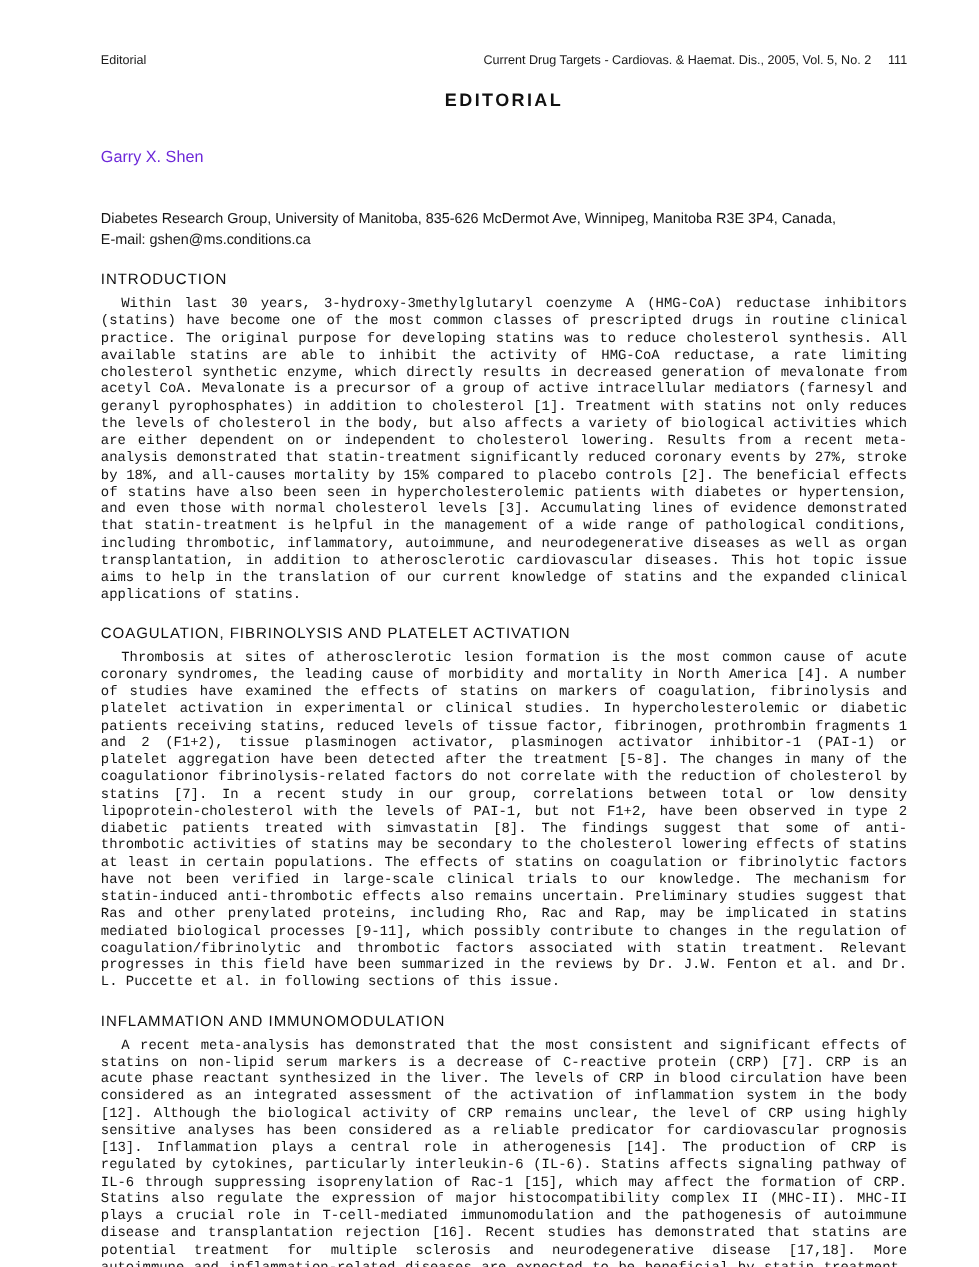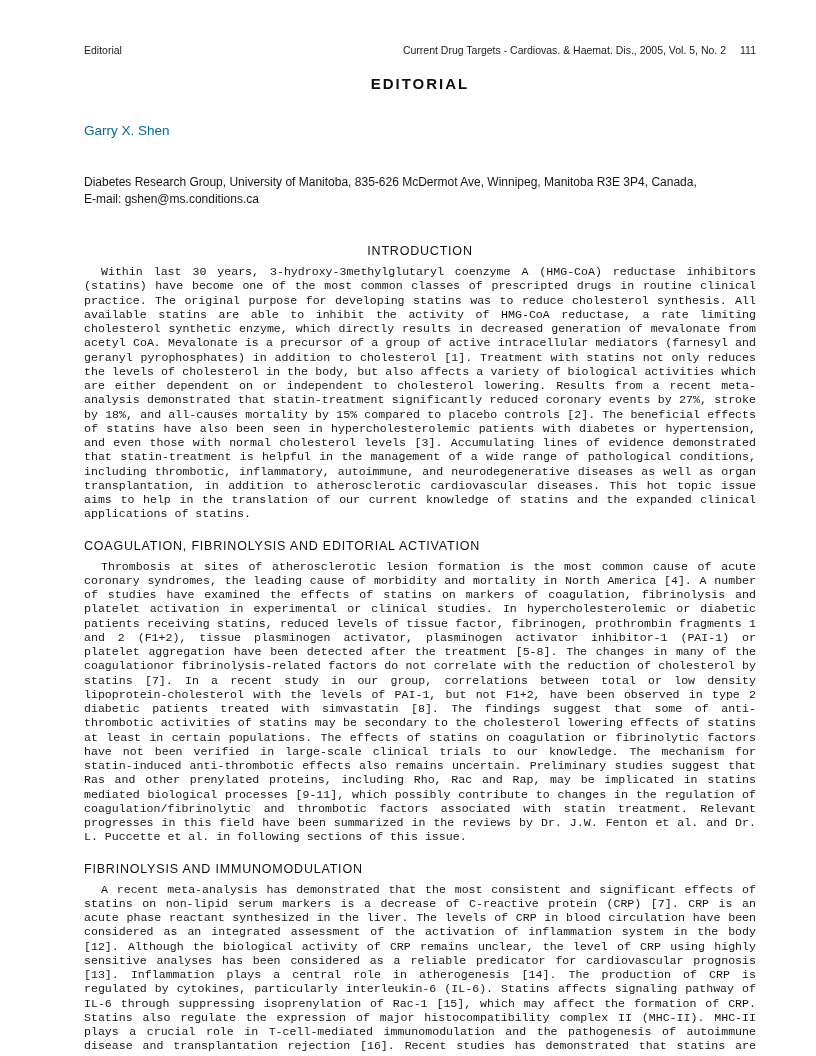--- a/index.html
+++ b/index.html
@@ -42,37 +42,37 @@
     font-size: 21px;
     font-weight: 400;
     letter-spacing: 0.2px;
     line-height: 1.2;
     color: #101010;
   }
   .author {
     margin-top: 31px;
     font-size: 13.5px;
     font-weight: 400;
-    color: #0369a1;
+    color: #6d28d9;
   }
   .affiliation {
     margin-top: 36px;
     font-size: 12px;
     line-height: 17px;
     color: #161616;
   }
   .section-heading {
     margin-top: 17px;
     margin-bottom: 7px;
     font-size: 12.5px;
     font-weight: 500;
     letter-spacing: 0.8px;
     color: #111;
   }
-  .section-heading.first { margin-top: 36px; text-align: center; }
+  .section-heading.first { margin-top: 18px; }
   .body-para {
     margin: 0;
     font-size: 11.6px;
     line-height: 14.25px;
     text-align: justify;
     text-indent: 17px;
     color: #141414;
     font-family: Liberation Mono, monospace;
   }
 </style>
@@ -96,23 +96,23 @@
       <div>Diabetes Research Group, University of Manitoba, 835-626 McDermot Ave, Winnipeg, Manitoba R3E 3P4, Canada,</div>
       <div>E-mail: gshen@ms.conditions.ca</div>
     </div>
 
     <div>
       <div class="section-heading first">INTRODUCTION</div>
       <p class="body-para">Within last 30 years, 3-hydroxy-3methylglutaryl coenzyme A (HMG-CoA) reductase inhibitors (statins) have become one of the most common classes of prescripted drugs in routine clinical practice. The original purpose for developing statins was to reduce cholesterol synthesis. All available statins are able to inhibit the activity of HMG-CoA reductase, a rate limiting cholesterol synthetic enzyme, which directly results in decreased generation of mevalonate from acetyl CoA. Mevalonate is a precursor of a group of active intracellular mediators (farnesyl and geranyl pyrophosphates) in addition to cholesterol [1]. Treatment with statins not only reduces the levels of cholesterol in the body, but also affects a variety of biological activities which are either dependent on or independent to cholesterol lowering. Results from a recent meta-analysis demonstrated that statin-treatment significantly reduced coronary events by 27%, stroke by 18%, and all-causes mortality by 15% compared to placebo controls [2]. The beneficial effects of statins have also been seen in hypercholesterolemic patients with diabetes or hypertension, and even those with normal cholesterol levels [3]. Accumulating lines of evidence demonstrated that statin-treatment is helpful in the management of a wide range of pathological conditions, including thrombotic, inflammatory, autoimmune, and neurodegenerative diseases as well as organ transplantation, in addition to atherosclerotic cardiovascular diseases. This hot topic issue aims to help in the translation of our current knowledge of statins and the expanded clinical applications of statins.</p>
     </div>
 
     <div>
-      <div class="section-heading">COAGULATION, FIBRINOLYSIS AND EDITORIAL ACTIVATION</div>
+      <div class="section-heading">COAGULATION, FIBRINOLYSIS AND PLATELET ACTIVATION</div>
       <p class="body-para">Thrombosis at sites of atherosclerotic lesion formation is the most common cause of acute coronary syndromes, the leading cause of morbidity and mortality in North America [4]. A number of studies have examined the effects of statins on markers of coagulation, fibrinolysis and platelet activation in experimental or clinical studies. In hypercholesterolemic or diabetic patients receiving statins, reduced levels of tissue factor, fibrinogen, prothrombin fragments 1 and 2 (F1+2), tissue plasminogen activator, plasminogen activator inhibitor-1 (PAI-1) or platelet aggregation have been detected after the treatment [5-8]. The changes in many of the coagulationor fibrinolysis-related factors do not correlate with the reduction of cholesterol by statins [7]. In a recent study in our group, correlations between total or low density lipoprotein-cholesterol with the levels of PAI-1, but not F1+2, have been observed in type 2 diabetic patients treated with simvastatin [8]. The findings suggest that some of anti-thrombotic activities of statins may be secondary to the cholesterol lowering effects of statins at least in certain populations. The effects of statins on coagulation or fibrinolytic factors have not been verified in large-scale clinical trials to our knowledge. The mechanism for statin-induced anti-thrombotic effects also remains uncertain. Preliminary studies suggest that Ras and other prenylated proteins, including Rho, Rac and Rap, may be implicated in statins mediated biological processes [9-11], which possibly contribute to changes in the regulation of coagulation/fibrinolytic and thrombotic factors associated with statin treatment. Relevant progresses in this field have been summarized in the reviews by Dr. J.W. Fenton et al. and Dr. L. Puccette et al. in following sections of this issue.</p>
     </div>
 
     <div>
-      <div class="section-heading">FIBRINOLYSIS AND IMMUNOMODULATION</div>
+      <div class="section-heading">INFLAMMATION AND IMMUNOMODULATION</div>
       <p class="body-para">A recent meta-analysis has demonstrated that the most consistent and significant effects of statins on non-lipid serum markers is a decrease of C-reactive protein (CRP) [7]. CRP is an acute phase reactant synthesized in the liver. The levels of CRP in blood circulation have been considered as an integrated assessment of the activation of inflammation system in the body [12]. Although the biological activity of CRP remains unclear, the level of CRP using highly sensitive analyses has been considered as a reliable predicator for cardiovascular prognosis [13]. Inflammation plays a central role in atherogenesis [14]. The production of CRP is regulated by cytokines, particularly interleukin-6 (IL-6). Statins affects signaling pathway of IL-6 through suppressing isoprenylation of Rac-1 [15], which may affect the formation of CRP. Statins also regulate the expression of major histocompatibility complex II (MHC-II). MHC-II plays a crucial role in T-cell-mediated immunomodulation and the pathogenesis of autoimmune disease and transplantation rejection [16]. Recent studies has demonstrated that statins are potential treatment for multiple sclerosis and neurodegenerative disease [17,18]. More autoimmune and inflammation-related diseases are expected to be beneficial by statin treatment. Dr. F. Mach and his colleagues have highlighted the recent progresses on the impact of statins on inflammation and immunomodulation in this issue.</p>
     </div>
 
   </div>
 </div>
 
 </body></html>

